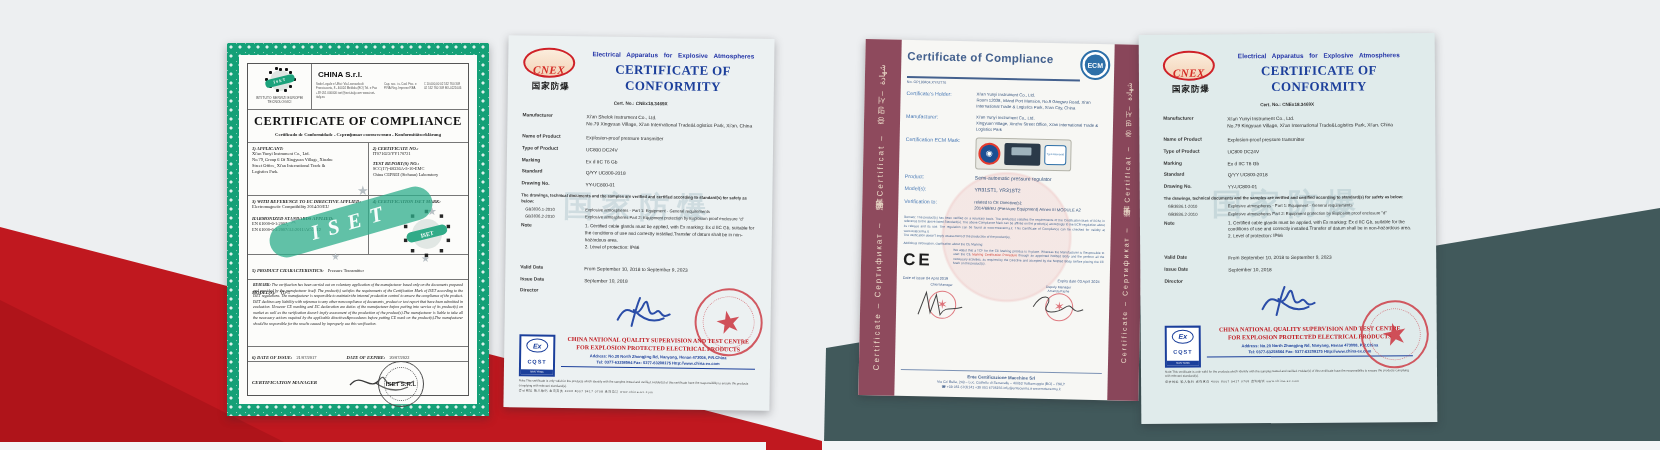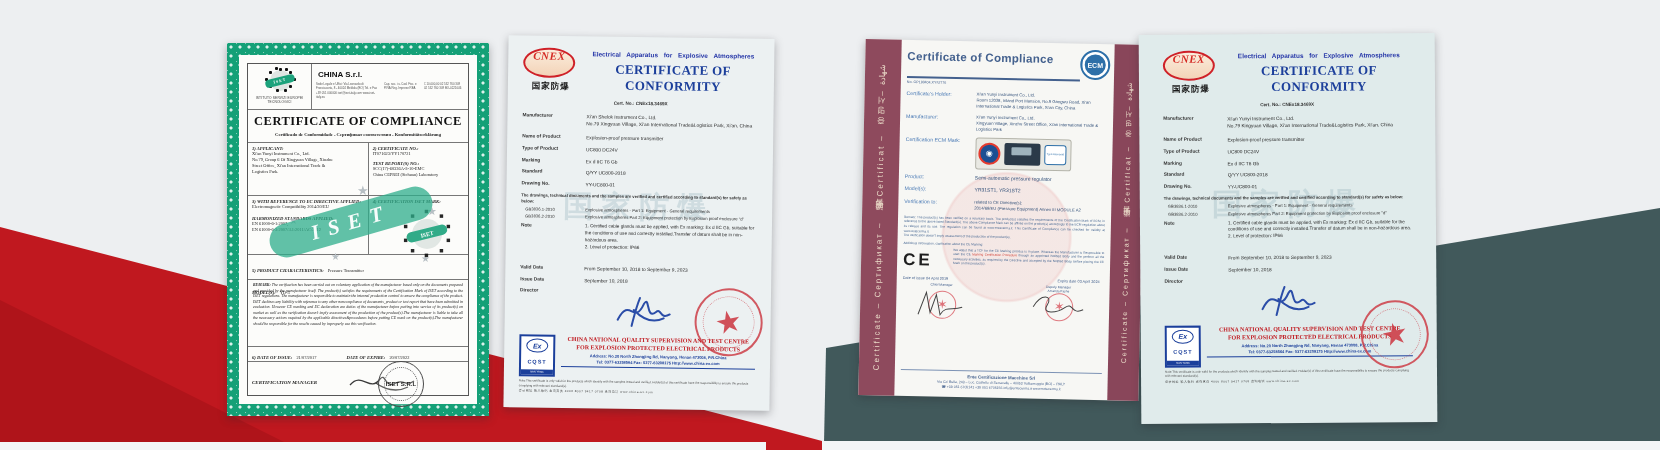--- a/index.html
+++ b/index.html
@@ -68,21 +68,21 @@
   .star{position:absolute;color:#b7bfc4;z-index:2;}
   
   .cnex{background:#ecf1f2;overflow:hidden;}
   #cert2{left:506px;top:37px;width:266px;height:372px;transform:rotate(.8deg);}
   #cert4{left:1140px;top:34px;width:296px;height:389px;transform:rotate(-.4deg);background:#e0ebeb;}
   .cnex-inner{position:relative;padding:12px 15px 0;height:100%;box-sizing:border-box;}
   #cert4 .cnex-inner{padding:16px 24px 0;}
   .cnex-head{display:flex;gap:8px;}
   .cnex-logo{width:56px;flex:0 0 56px;text-align:center;}
   .cnex-oval{width:52px;height:30px;border:2px solid #cf2128;border-radius:50%;
-    background:linear-gradient(#fbeddc,#f3d3b8);display:flex;align-items:flex-start;justify-content:center;box-sizing:border-box;}
+    background:linear-gradient(#fbeddc,#f3d3b8);display:flex;align-items:flex-end;justify-content:center;box-sizing:border-box;}
   .cnex-oval span{color:#d42a24;font-weight:bold;font-style:italic;font-size:11px;font-family:"Liberation Serif",serif;letter-spacing:.5px;}
   .cnex-cn{font-size:8.5px;font-weight:bold;color:#1a1a1a;margin-top:3px;letter-spacing:1px;}
   .cnex-titles{flex:1;text-align:center;padding-top:2px;}
   .cnex-line1{color:#2637a8;font-size:6.4px;font-weight:bold;word-spacing:4px;}
   .cnex-title{color:#1c3f9b;font-size:13px;font-weight:bold;font-family:"Liberation Serif",serif;margin-top:4px;letter-spacing:.4px;}
   .cnex-certno{text-align:center;font-size:4.6px;font-weight:bold;color:#333;margin:7px 0 8px;}
   .cnex-row{display:flex;margin-bottom:4.5px;}
   .cnex-row .l{width:64px;flex:0 0 64px;font-size:4.8px;font-weight:bold;color:#333;}
   .cnex-row .v{flex:1;font-size:4.8px;color:#2a2a2a;line-height:1.5;}
   .cnex-para{font-size:4.1px;font-weight:bold;color:#333;line-height:1.4;margin:3px 0 2px;}

